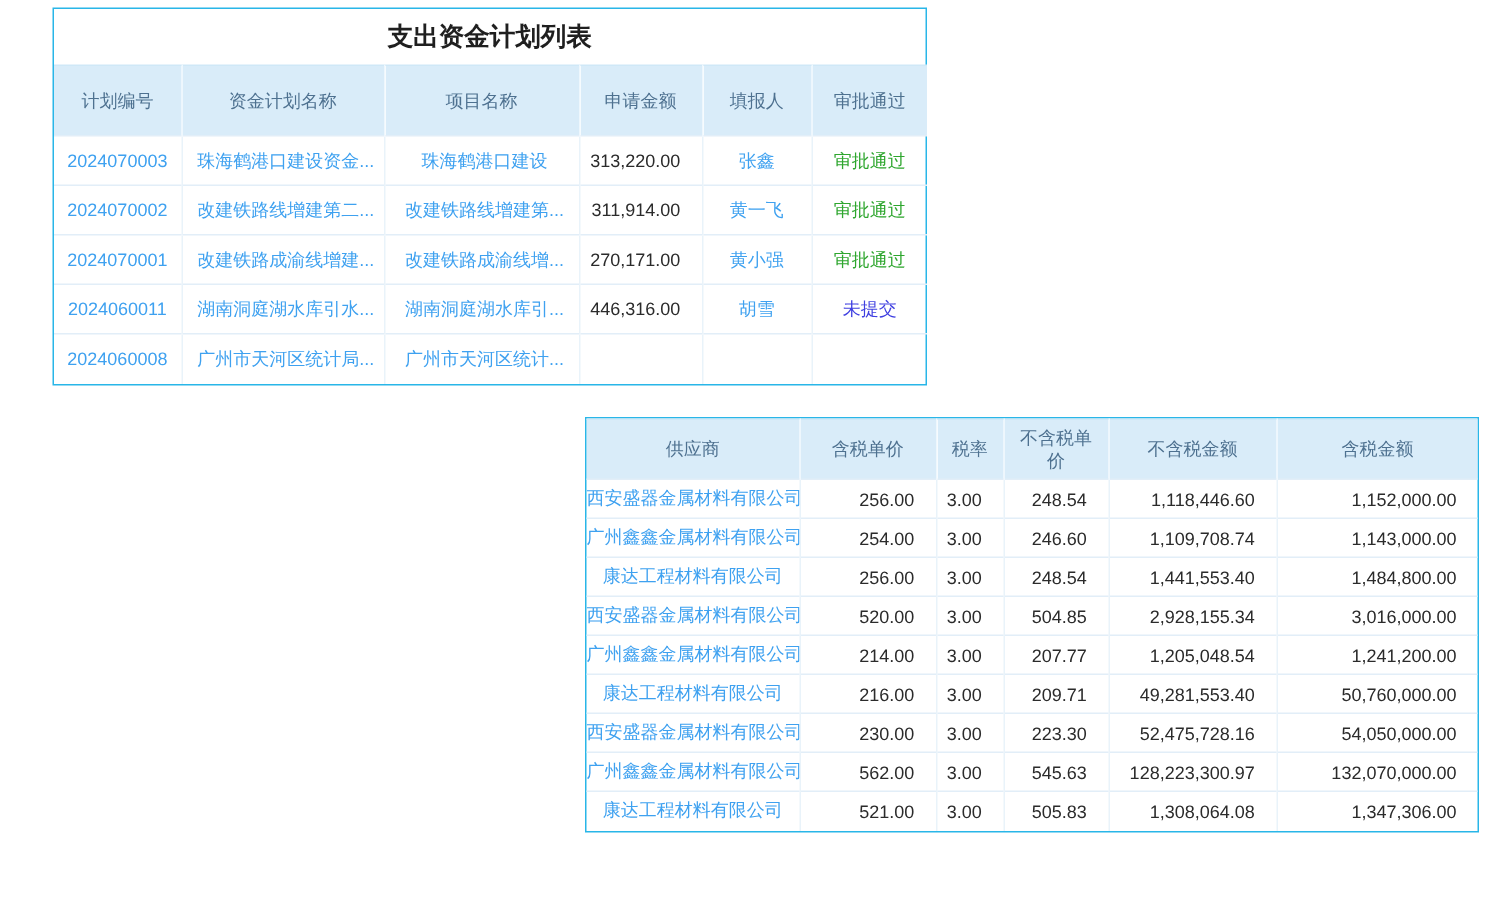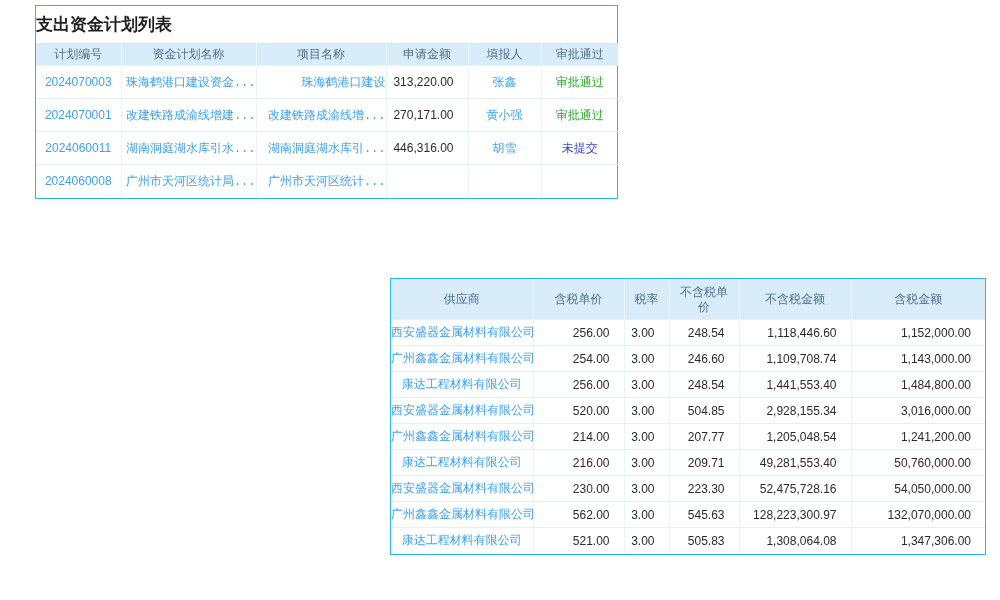--- a/index.html
+++ b/index.html
@@ -1,37 +1,37 @@
 <!DOCTYPE html>
 <html><head>
 <meta charset="utf-8">
 <style>
   * { margin:0; padding:0; box-sizing:border-box; }
   html,body { width:1000px; height:600px; background:#ffffff; overflow:hidden;
     font-family:"Liberation Sans","DejaVu Sans",sans-serif; }
   .panel { position:absolute; background:#ffffff; border:1px solid #29b6e8; }
   #plan-panel  { left:35px;  top:5px;   width:583px; z-index:1; }
   #quote-panel { left:390px; top:278px; width:596px; z-index:2; }
-  .panel-title { height:37px; line-height:37px; text-align:left;
+  .panel-title { height:37px; line-height:37px; text-align:center;
     font-size:17px; font-weight:bold; color:#1f1f1f; }
   table { border-collapse:collapse; table-layout:fixed; width:100%; font-size:12px; }
   th, td { overflow:hidden; white-space:nowrap; text-overflow:clip; }
   thead th { background:#d9ecf9; color:#4e7190; font-weight:normal;
     border-right:1px solid #eef7fd; border-top:1px solid #cfe8f7; }
   thead th:last-child { border-right:none; }
-  #plan-panel thead th { height:22px;font-family:Liberation Serif, serif; }
+  #plan-panel thead th { height:47px;font-family:Liberation Serif, serif; }
   #quote-panel thead th { height:40px; white-space:normal; line-height:1.25;
     padding:2px 6px; }
   tbody td { border-top:1px solid #e2eef8; border-right:1px solid #e9f3fa;
     color:#2b2b2b; }
   tbody td:last-child { border-right:none; }
   #plan-panel tbody td { height:33px; }
   #quote-panel tbody td { height:26px; }
   .c-center { text-align:center; }
-  .c-left   { text-align:right; padding-left:4px;font-family:Liberation Mono, monospace; }
+  .c-left   { text-align:center; padding-left:4px; }
   .c-right  { text-align:right; padding-right:14px; }
   .link { color:#3ea1f0; cursor:pointer; }
   td[data-status="approved"]    { color:#2ea62e; cursor:pointer; }
   td[data-status="unsubmitted"] { color:#3f3fe0; cursor:pointer; }
 </style>
 </head>
 <body>
 
 <div class="panel" id="plan-panel">
   <div class="panel-title">支出资金计划列表</div>
@@ -54,20 +54,28 @@
         <th>审批通过</th>
       </tr>
     </thead>
     <tbody id="plan-tbody">
         <tr>
           <td class="c-center link">2024070003</td>
           <td class="c-left link">珠海鹤港口建设资金...</td>
           <td class="c-left link">珠海鹤港口建设</td>
           <td class="c-right">313,220.00</td>
           <td class="c-center link">张鑫</td>
+          <td class="c-center" data-status="approved">审批通过</td>
+        </tr>
+        <tr>
+          <td class="c-center link">2024070002</td>
+          <td class="c-left link">改建铁路线增建第二...</td>
+          <td class="c-left link">改建铁路线增建第...</td>
+          <td class="c-right">311,914.00</td>
+          <td class="c-center link">黄一飞</td>
           <td class="c-center" data-status="approved">审批通过</td>
         </tr>
         <tr>
           <td class="c-center link">2024070001</td>
           <td class="c-left link">改建铁路成渝线增建...</td>
           <td class="c-left link">改建铁路成渝线增...</td>
           <td class="c-right">270,171.00</td>
           <td class="c-center link">黄小强</td>
           <td class="c-center" data-status="approved">审批通过</td>
         </tr>

